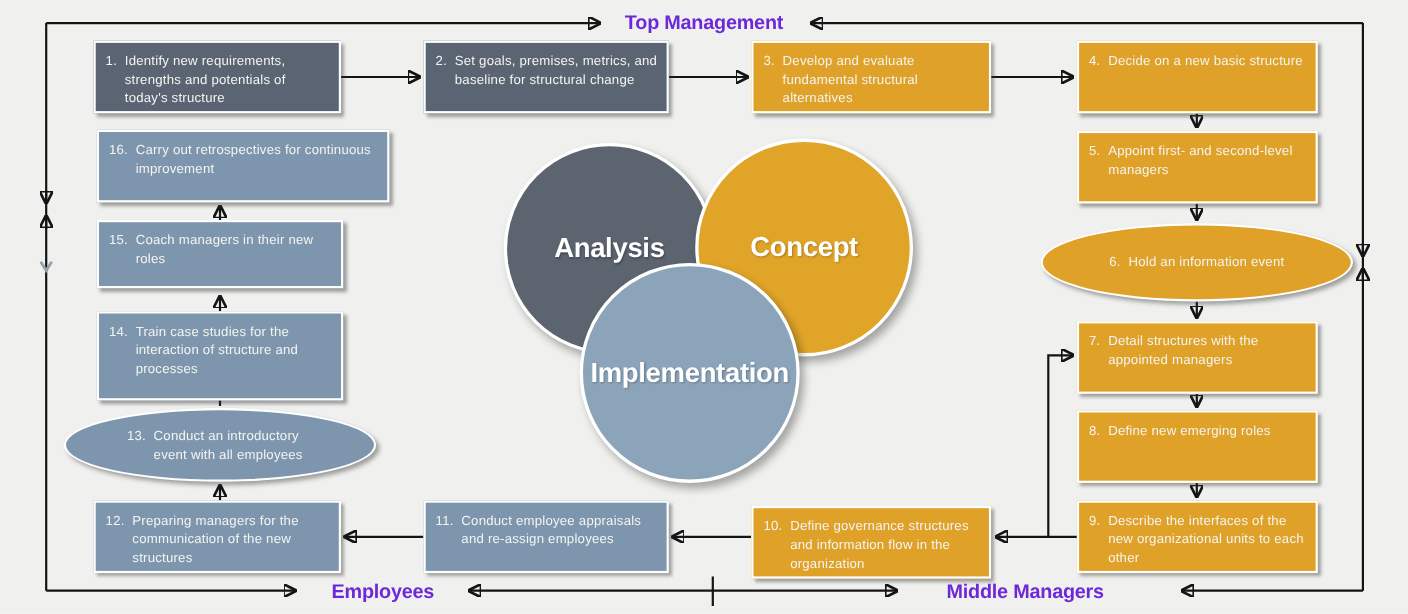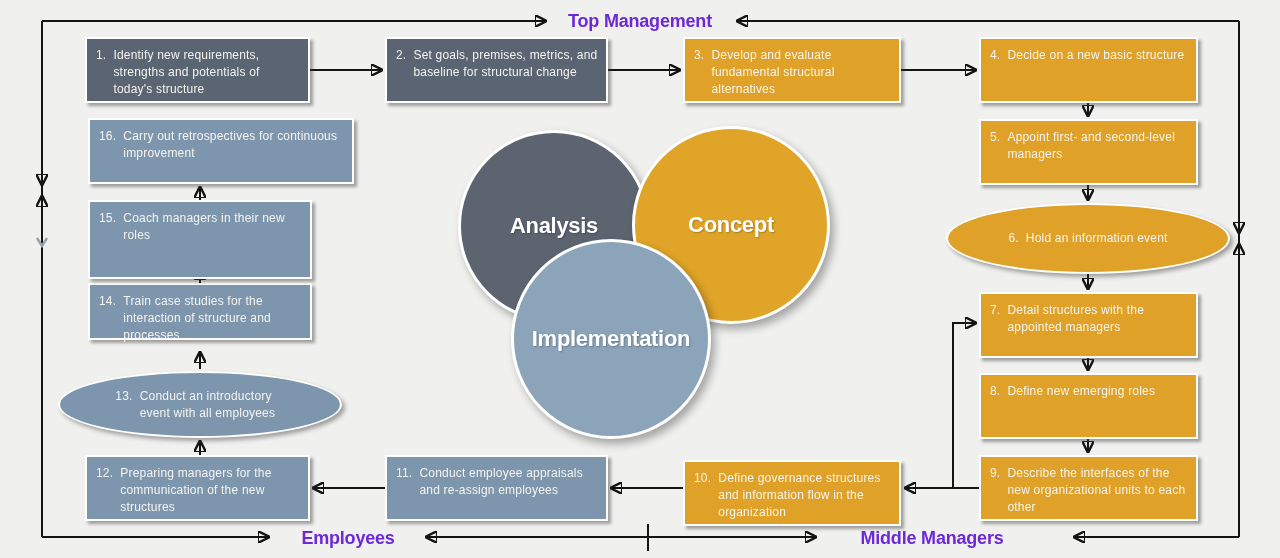--- a/index.html
+++ b/index.html
@@ -37,26 +37,26 @@
     font-size:18px;font-weight:700;color:#6d28d9;letter-spacing:-.2px;
     white-space:nowrap;
   }
   .circle{
     position:absolute;border-radius:50%;box-sizing:border-box;
     border:3px solid #fff;
     box-shadow:4px 5px 8px rgba(0,0,0,.32);
     display:flex;align-items:center;justify-content:center;
   }
   .circle .clabel{
-    color:#fff;font-weight:700;font-size:22px;letter-spacing:-.3px;
+    color:#fff;font-weight:700;font-size:25px;letter-spacing:-.3px;
     text-shadow:1px 1px 2px rgba(0,0,0,.25);white-space:nowrap;
   }
   #c-analysis{left:458px;top:130px;width:192px;height:192px;background:var(--color-dark_circle,#5C6470);z-index:4;}
   #c-concept{left:632px;top:126px;width:198px;height:198px;background:var(--color-gold_circle,#E0A528);z-index:5;text-align:right;}
-  #c-implementation{left:511px;top:239px;width:200px;height:200px;background:var(--color-blue_circle,#8BA4BA);z-index:6;}
+  #c-implementation{left:527px;top:239px;width:200px;height:200px;background:var(--color-blue_circle,#8BA4BA);z-index:6;}
 </style>
 </head>
 <body>
 
 <div id="stage">
 
   <svg class="connectors" width="1280" height="558" viewBox="0 0 1280 558">
     <defs>
       <marker id="ah" viewBox="0 0 10 10" refX="8.5" refY="5" markerWidth="6" markerHeight="6" orient="auto">
         <path d="M0,0 L10,5 L0,10 z" fill="#141414" stroke="none"></path>
@@ -156,25 +156,25 @@
     <span class="num">12.</span>
     <span class="txt">Preparing managers for the communication of the new structures</span>
   </div>
 
   <div class="shape blue ellipse" id="e13" style="left:58px;top:371px;width:284px;height:67px">
     <span class="inner">
       <span class="num">13.</span>
       <span class="txt">Conduct an introductory event with all employees</span>
     </span>
   </div>
-  <div class="shape blue" style="left:88px;top:283px;width:224px;height:57px">
+  <div class="shape blue" style="left:88px;top:283px;width:224px;height:81px">
     <span class="num">14.</span>
     <span class="txt">Train case studies for the interaction of structure and processes</span>
   </div>
-  <div class="shape blue" style="left:88px;top:200px;width:224px;height:79px">
+  <div class="shape blue" style="left:88px;top:200px;width:224px;height:62px">
     <span class="num">15.</span>
     <span class="txt">Coach managers in their new roles</span>
   </div>
   <div class="shape blue" style="left:88px;top:118px;width:266px;height:66px">
     <span class="num">16.</span>
     <span class="txt">Carry out retrospectives for continuous improvement</span>
   </div>
 
   <div class="circle" id="c-analysis">
     <span class="clabel">Analysis</span>

